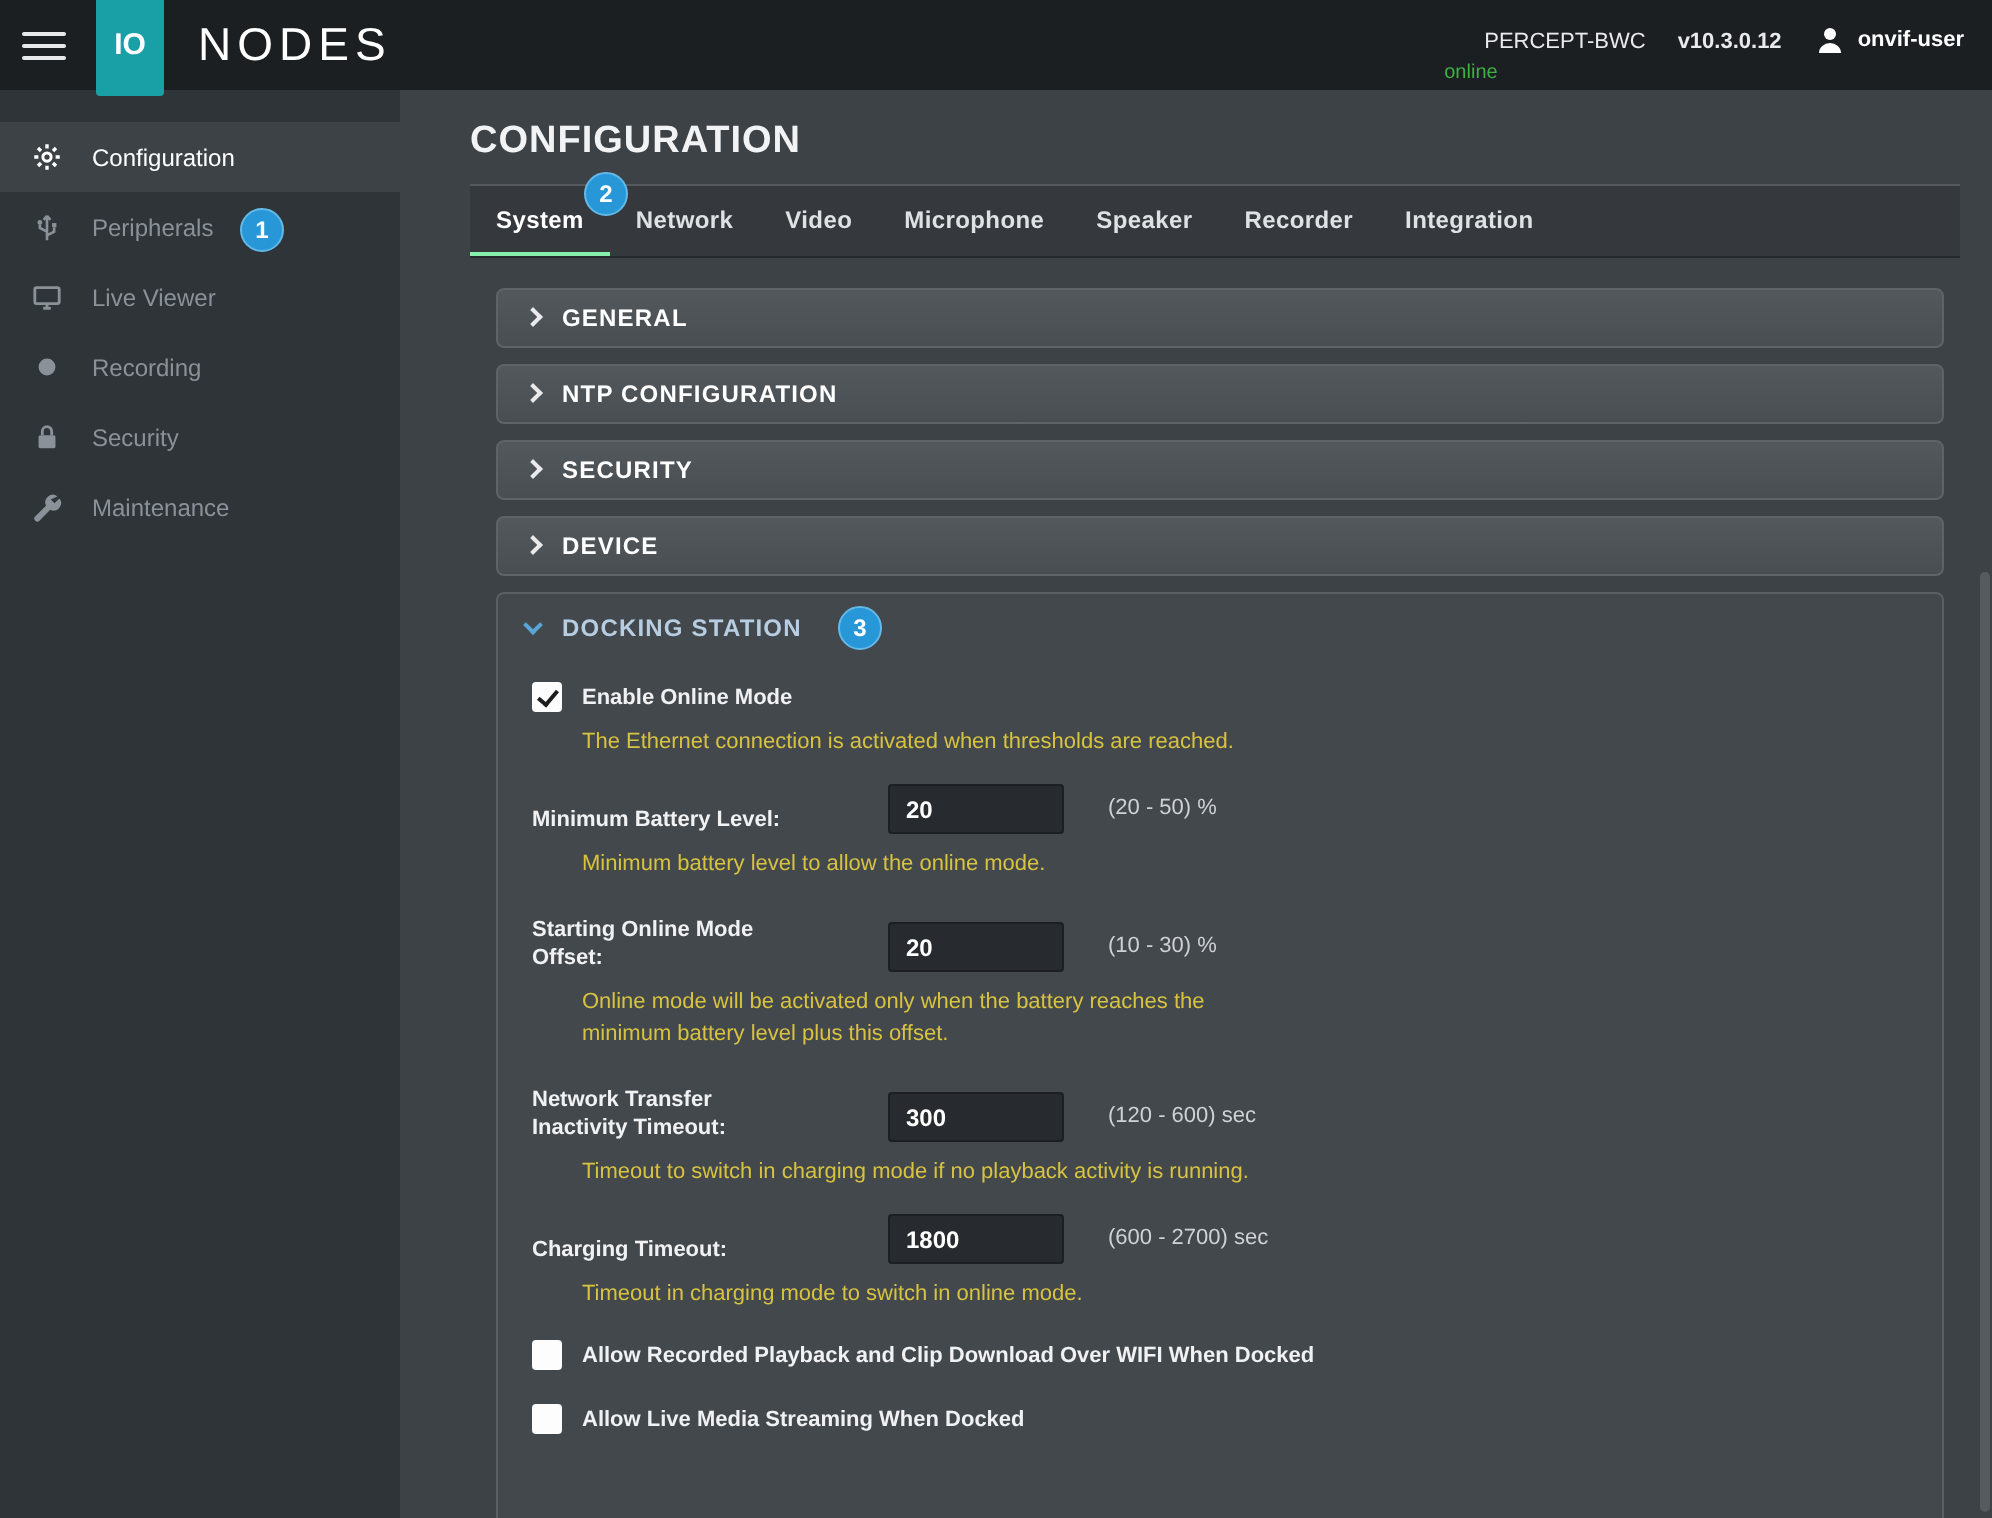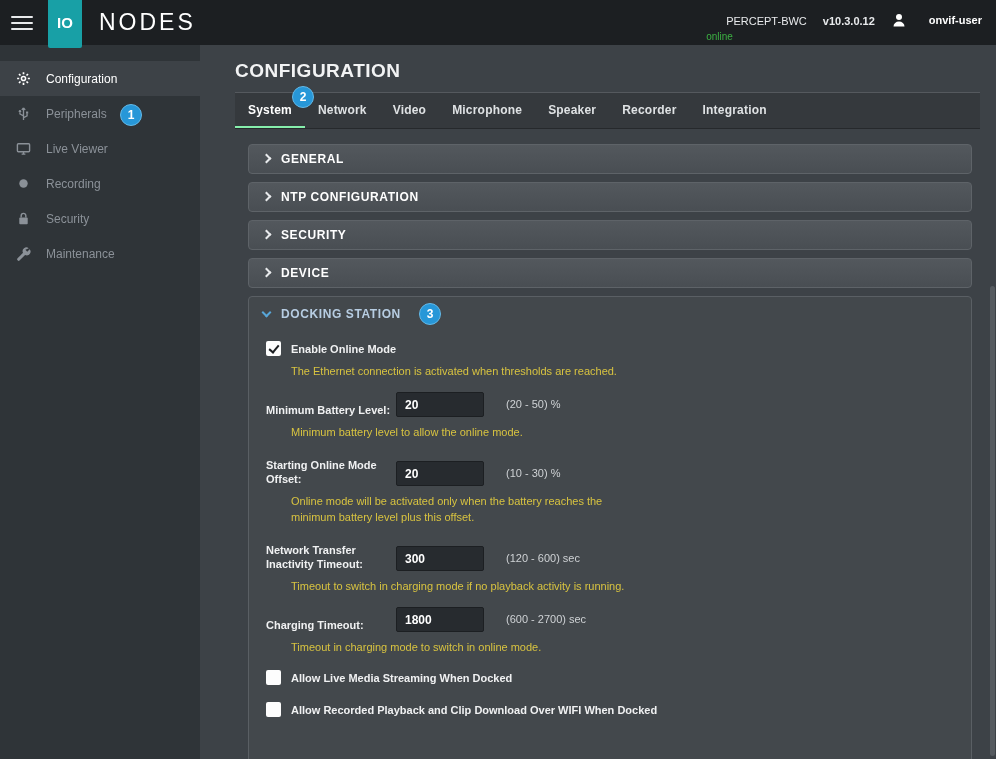--- a/index.html
+++ b/index.html
@@ -20,21 +20,21 @@
   .brand-io {
     width:34px; height:50px; background:#18a0a6; color:#fff; font-weight:bold;
     font-size:15px; display:flex; align-items:center; justify-content:center; border-radius:2px;
   }
   .brand-nodes { color:#fff; font-size:23px; letter-spacing:3px; margin-left:17px; font-weight:400; }
   .topbar-right { margin-left:auto; display:flex; align-items:flex-start; padding-top:12px; margin-right:14px; gap:16px; }
   .device-block { display:flex; flex-direction:column; line-height:12px; }
   .device-name { color:#e8eaec; font-size:11px;margin-left:20px; }
   .device-status { color:#3cb043; font-size:10px; margin-top:4px; }
   .version { color:#e8eaec; font-size:11px; font-weight:bold; line-height:12px; }
-  .user-block { display:flex; align-items:center; gap:22px; margin-top:-3px; cursor:pointer; }
+  .user-block { display:flex; align-items:center; gap:6px; margin-top:-3px; cursor:pointer; }
   .user-name { color:#fff; font-size:11px; font-weight:bold; }
 
   
   .sidebar {
     position:absolute; top:45px; left:0; width:200px; height:714px;
     background:#2f3438; padding-top:16px;
   }
   .side-item {
     display:flex; align-items:center; height:35px; color:#8b9198;
     font-size:12px; cursor:pointer; position:relative;
@@ -88,20 +88,21 @@
   }
   .enable-row, .opt-row { display:flex; align-items:center; gap:10px; margin:10px 0 0 17px; }
   .cb-label { color:#f0f1f2; font-size:11px; font-weight:bold; }
   .hint { margin:7px 0 0 42px; max-width:355px; color:#d8c340; font-size:11px; line-height:16px; }
   .field-row { display:flex; align-items:flex-end; margin:13px 0 0 17px; }
   .field-label { width:130px; color:#f0f1f2; font-size:11px; font-weight:bold; line-height:14px; padding-top:5px; }
   .field-input {
     width:88px; height:25px; background:#272b2f; border:1px solid #1c1f22; border-radius:2px;
     color:#fff; font-size:12px; font-weight:bold; padding:0 8px;
     font-family:"Liberation Sans","DejaVu Sans",sans-serif;
+    margin-left:48px;
   }
   .field-range { margin-left:22px; color:#cfd2d5; font-size:11px; line-height:25px; }
   .opt-row { margin-top:15px; }
   .opt-row + .opt-row { margin-top:17px; }
 
   
   .num-badge {
     position:absolute; width:22px; height:22px; border-radius:50%;
     background:#2797d8; border:1px solid #63b9e8;
     color:#fff; font-size:12px; font-weight:bold;
@@ -270,25 +271,25 @@
 
       <div class="field-row">
         <div class="field-label">Charging Timeout:</div>
         <input class="field-input" value="1800" style="">
         <div class="field-range">(600 - 2700) sec</div>
       </div>
       <div class="hint">Timeout in charging mode to switch in online mode.</div>
 
       <div class="opt-row">
         <span class="checkbox"></span>
-        <span class="cb-label">Allow Live Media Streaming When Docked</span>
+        <span class="cb-label">Allow Recorded Playback and Clip Download Over WIFI When Docked</span>
       </div>
       <div class="opt-row">
         <span class="checkbox"></span>
-        <span class="cb-label">Allow Recorded Playback and Clip Download Over WIFI When Docked</span>
+        <span class="cb-label">Allow Live Media Streaming When Docked</span>
       </div>
     </div>
   </div>
 </div>
 
 <div class="num-badge b1">1</div>
 <div class="num-badge b2">2</div>
 <div class="num-badge b3">3</div>
 
 <div class="scroll-thumb"></div>

